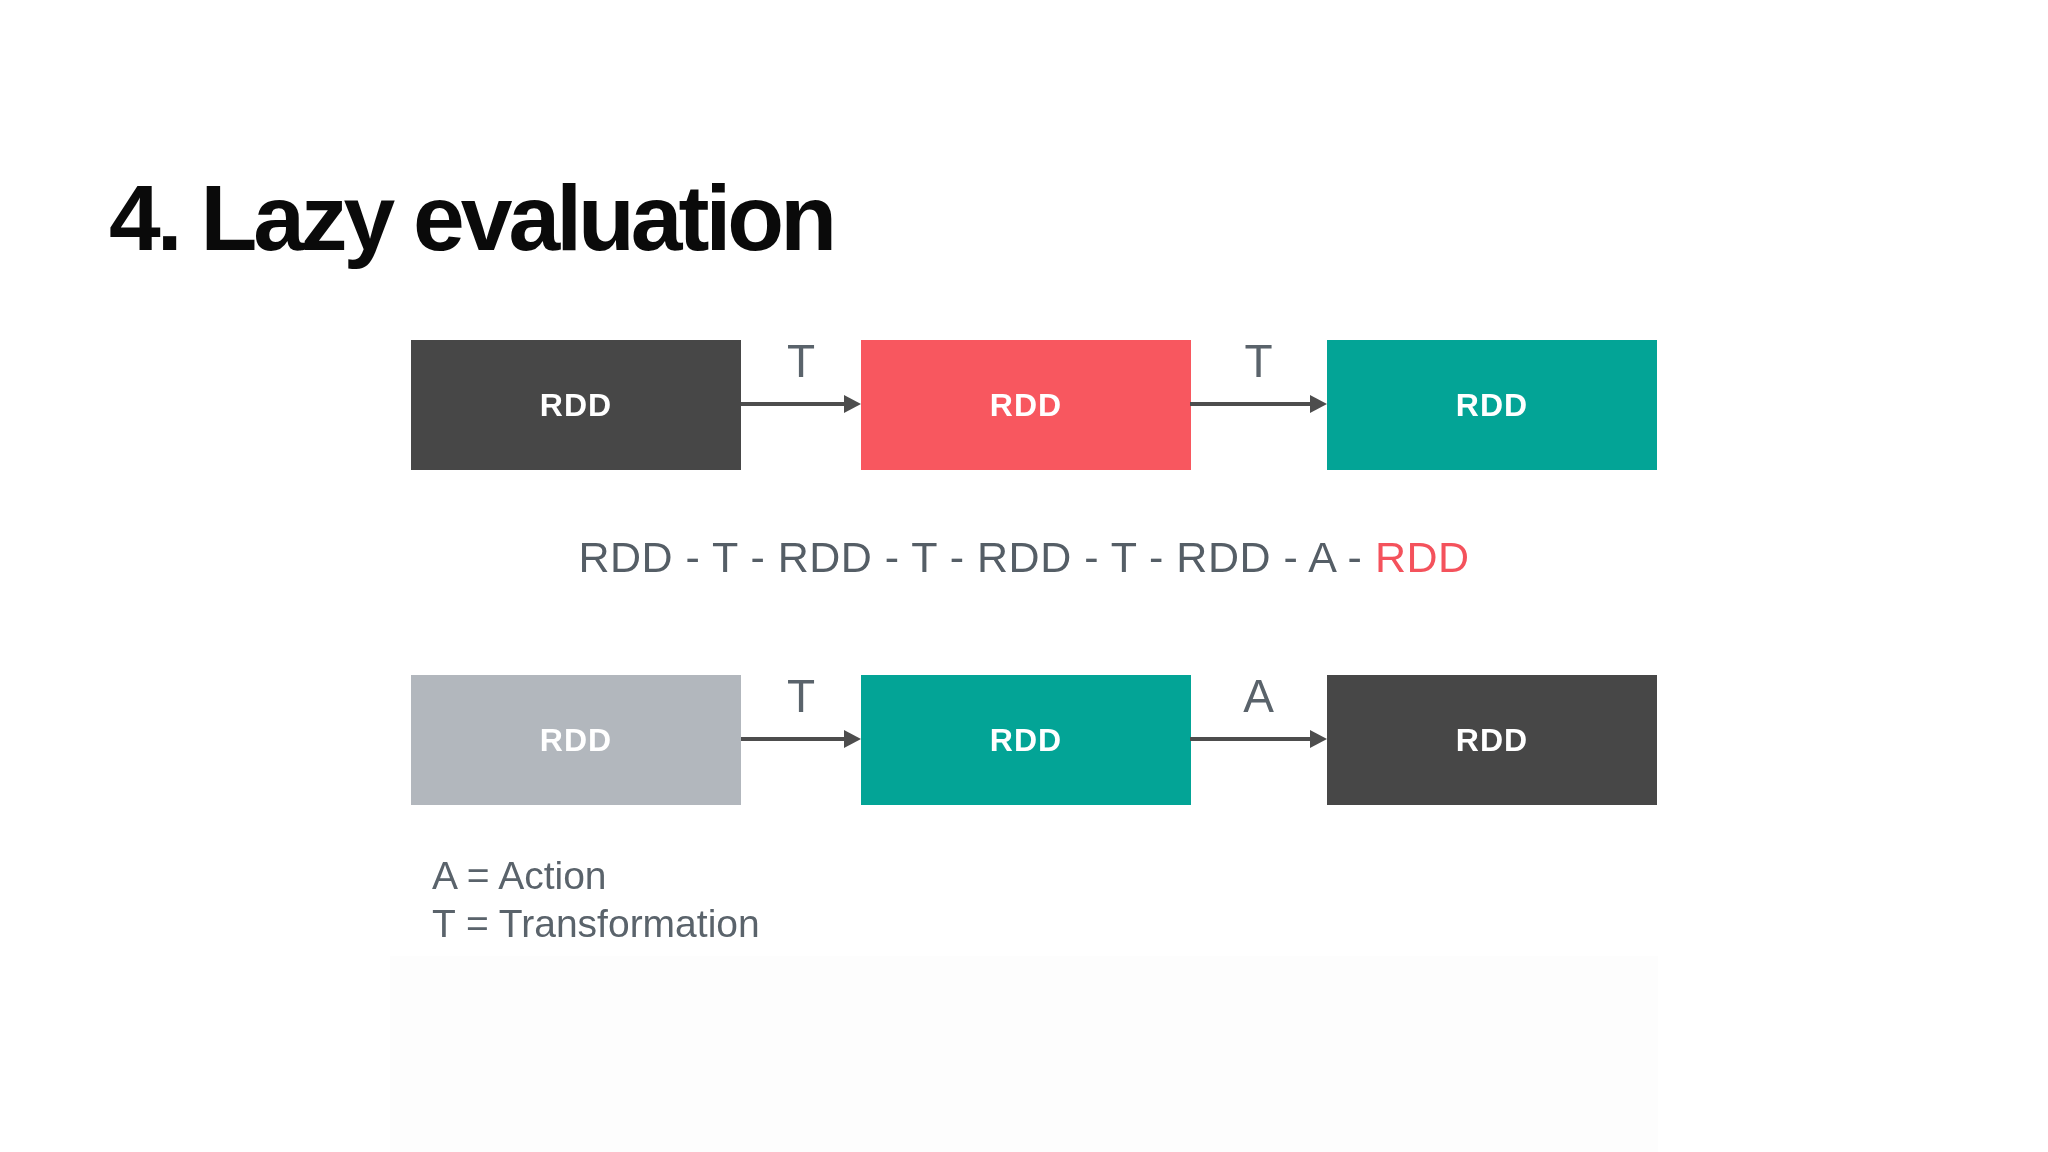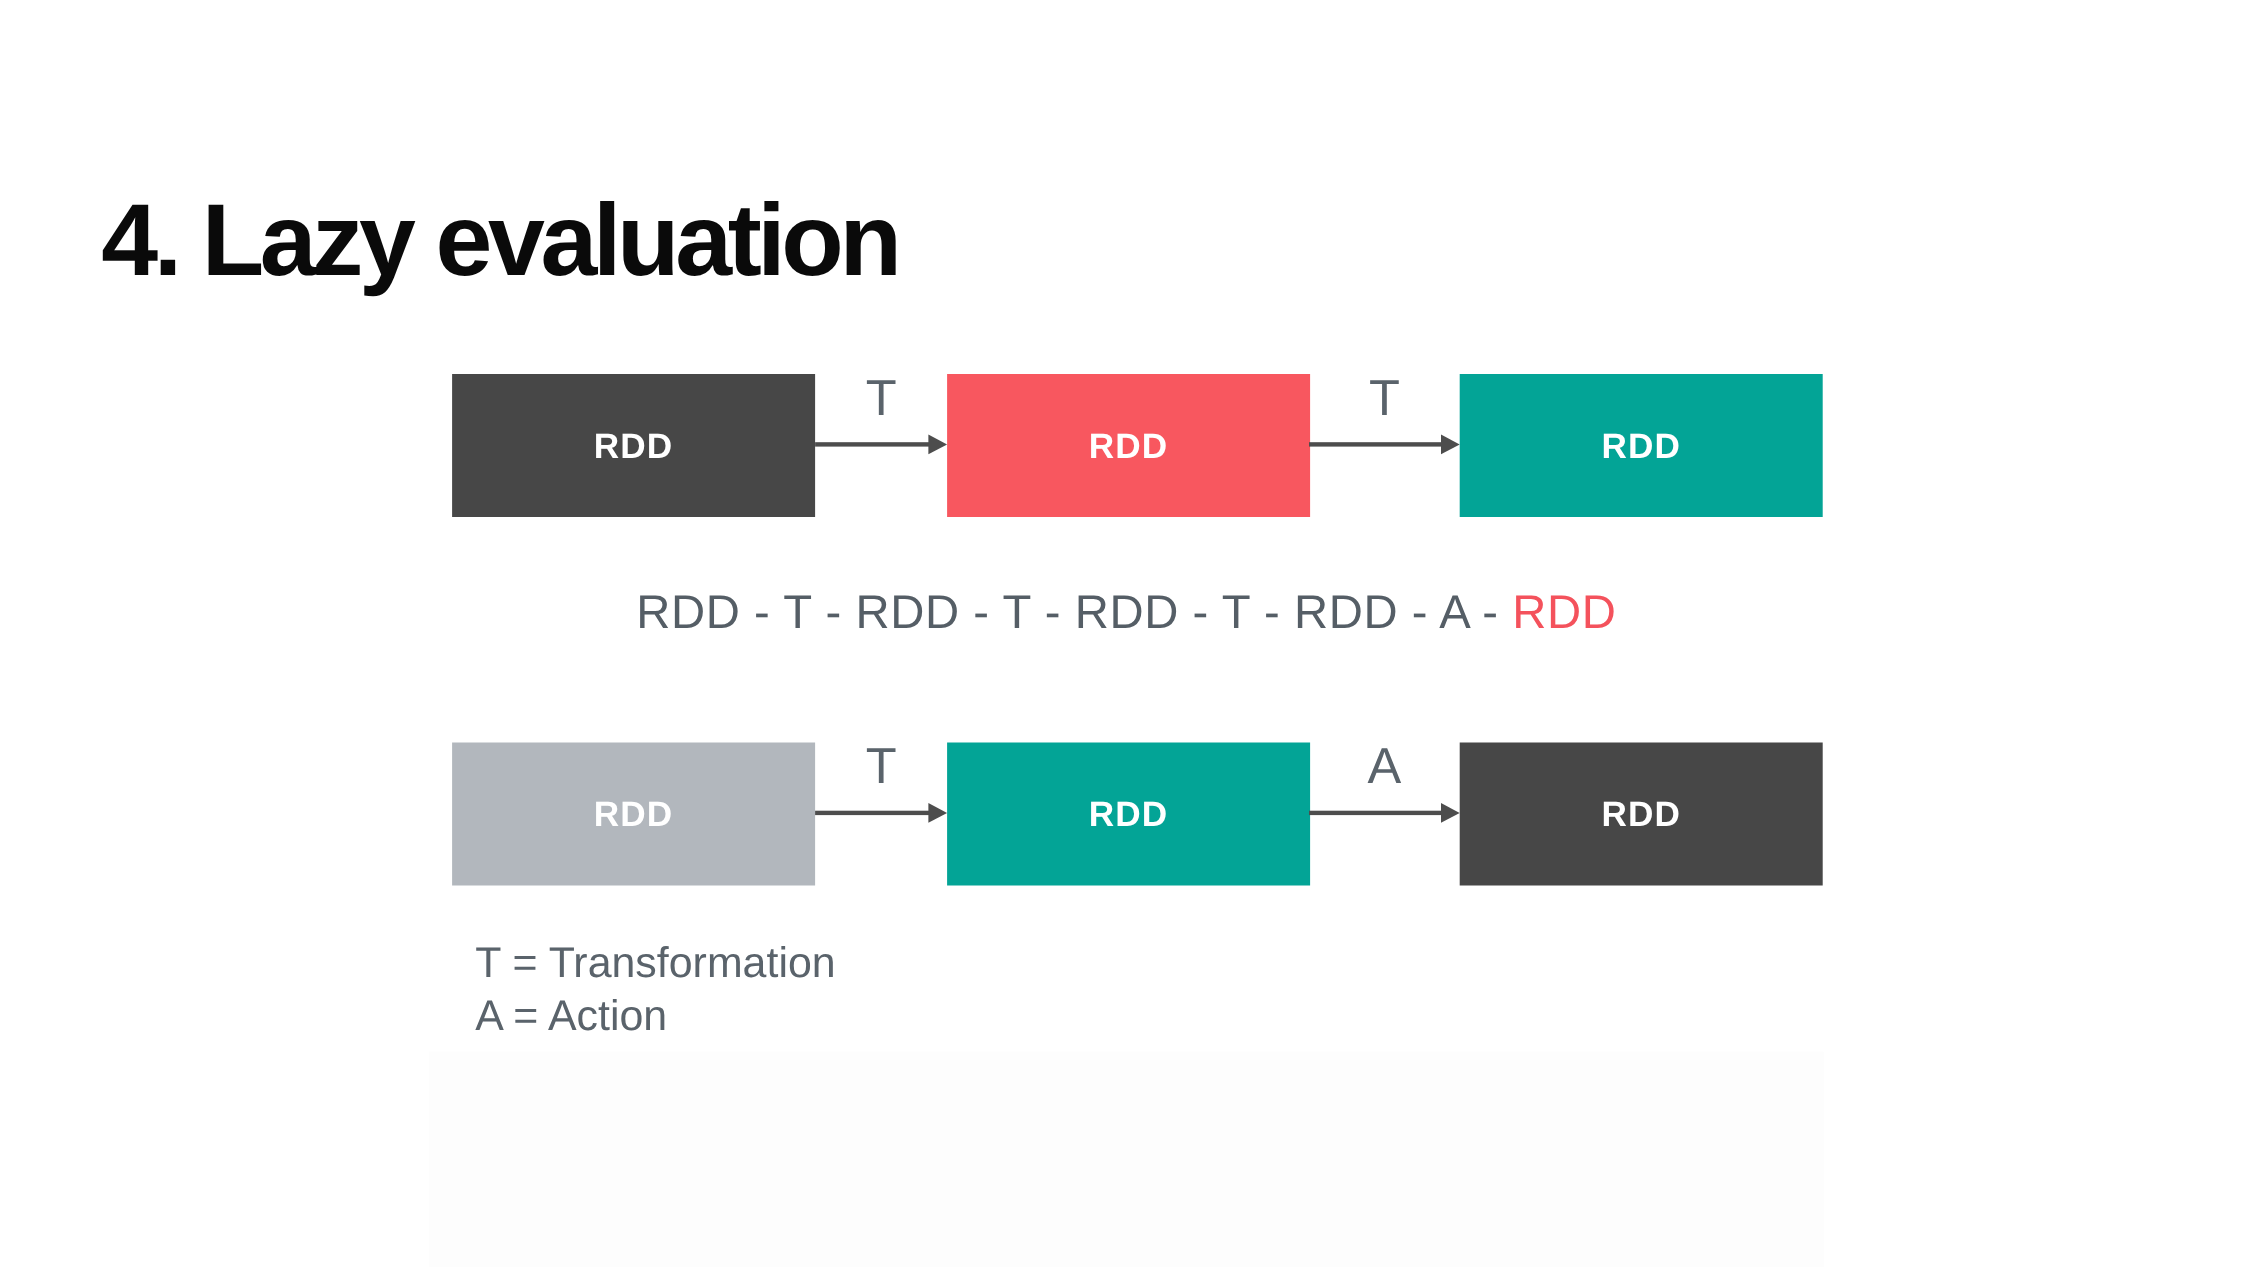--- a/index.html
+++ b/index.html
@@ -18,21 +18,21 @@
   .faint-panel {
     position: absolute;
     left: 390px;
     top: 956px;
     width: 1268px;
     height: 196px;
     background: #fdfdfd;
   }
   .slide-title {
     position: absolute;
-    left: 92px;
+    left: 109px;
     top: 110px;
     font-size: 93px;
     font-weight: bold;
     letter-spacing: -4px;
     color: #0a0a0a;
     line-height: 1;
     white-space: nowrap;
   }
   .rdd-box {
     position: absolute;
@@ -142,17 +142,17 @@
   <div class="rdd-box row-bottom col-2" style="background-color: rgb(3, 164, 150);">
     <span>RDD</span>
   </div>
   <div class="arrow-label label-bottom label-gap-2">A</div>
   <div class="arrow arrow-bottom gap-2"></div>
   <div class="rdd-box row-bottom col-3" style="background-color: rgb(71, 71, 71);">
     <span>RDD</span>
   </div>
 
   <div class="legend">
+    <div>A = Action</div>
     <div>T = Transformation</div>
-    <div>A = Action</div>
   </div>
 
 </div>
 
 </body></html>

